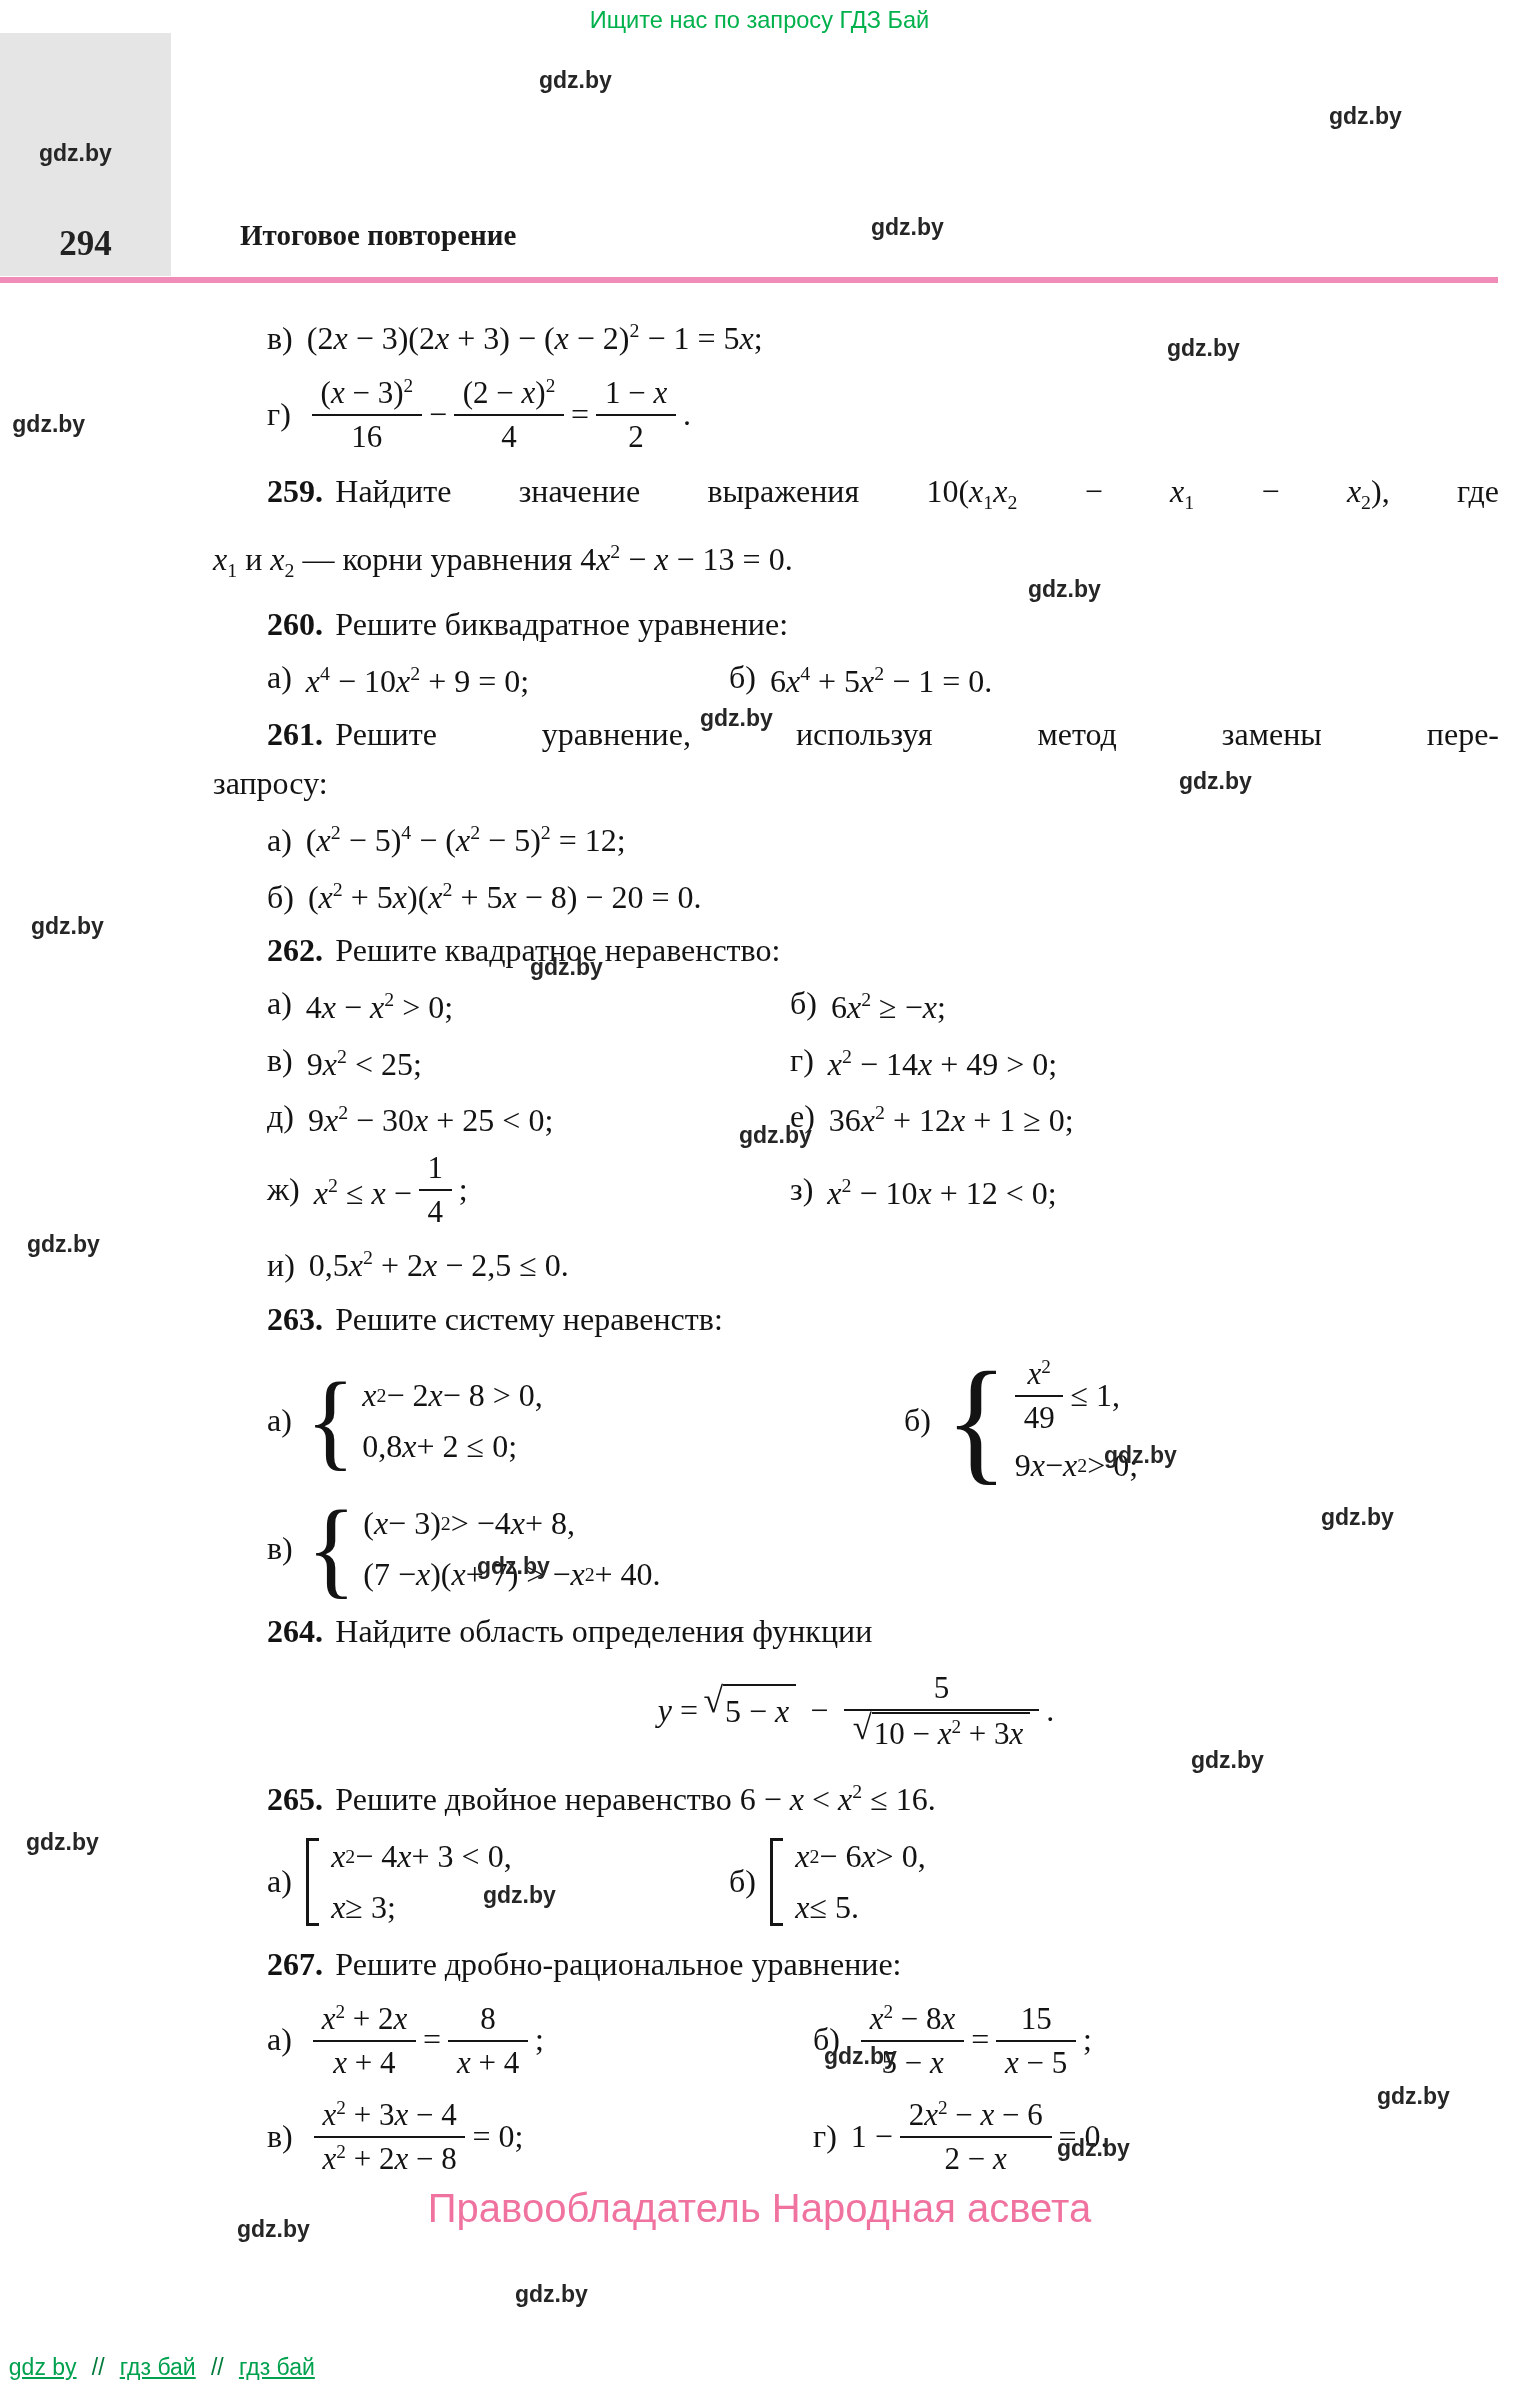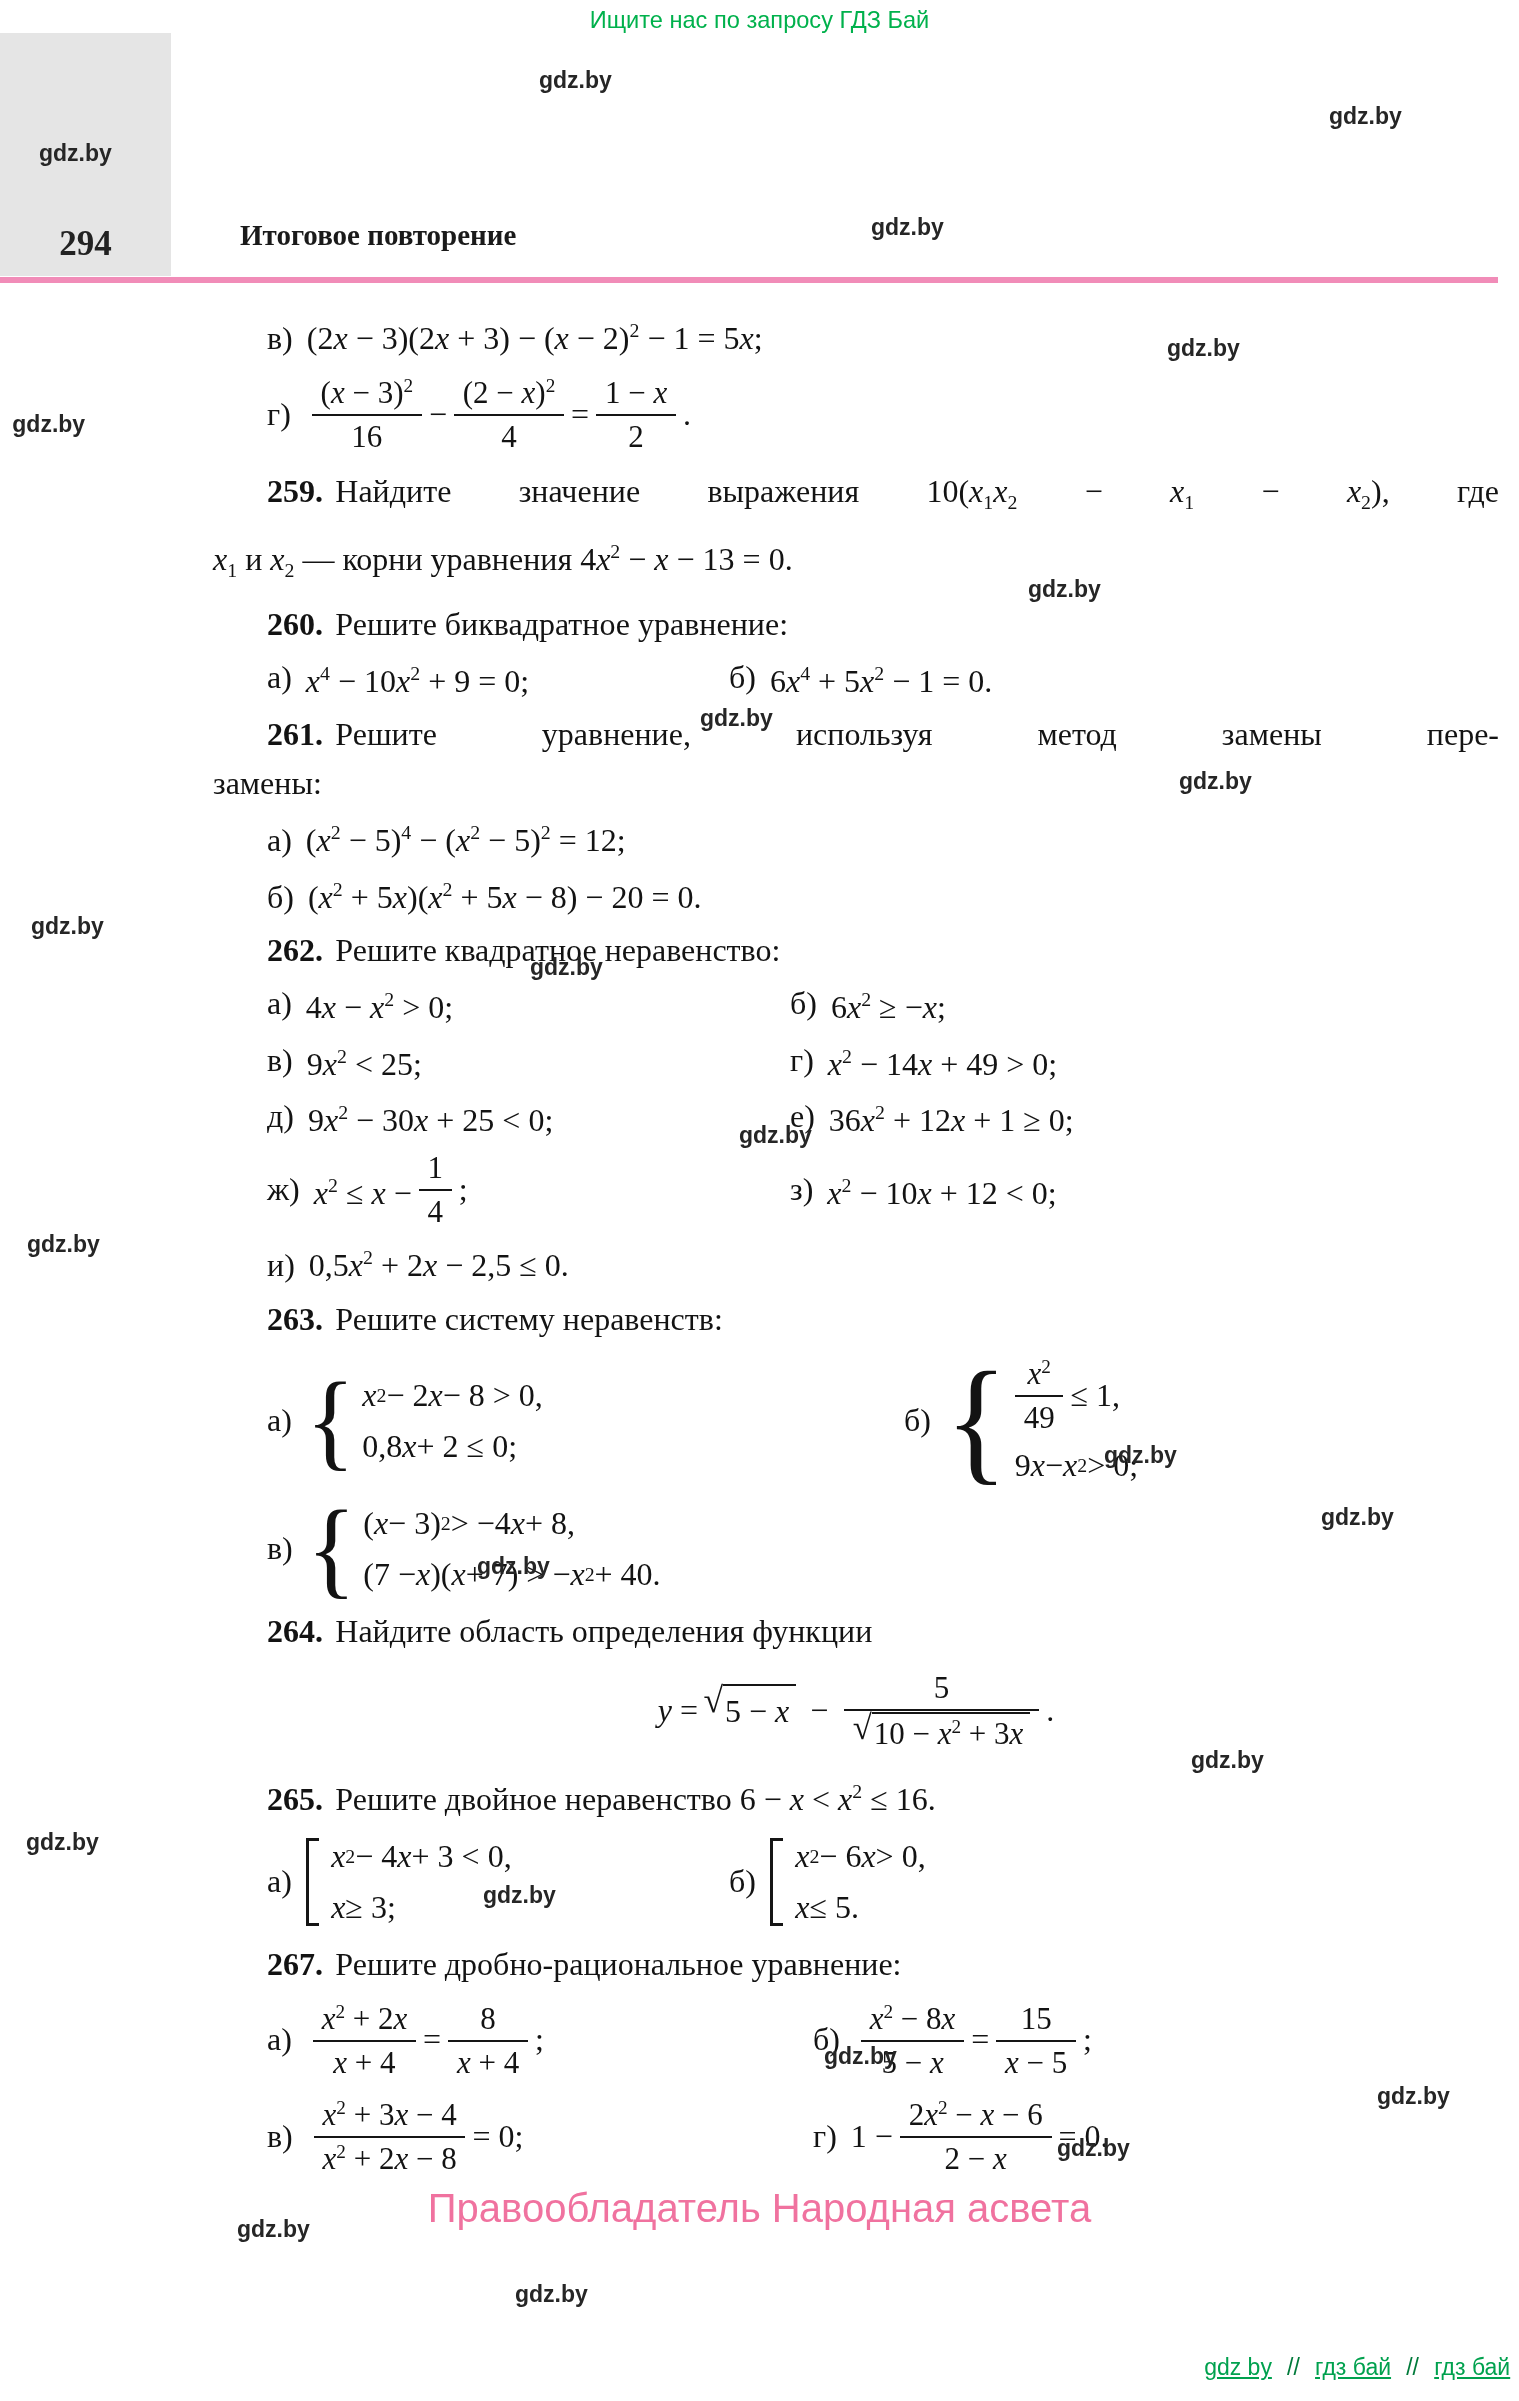--- a/index.html
+++ b/index.html
@@ -54,21 +54,21 @@
   .sqrt { display:inline-flex; align-items:flex-start; margin:0 5.3px; }
   .rad { font-size:1.12em; line-height:1.05; transform:translateY(-1.8px); }
   .sqrt-body { border-top:2.6px solid #151515; padding:0.9px 7px 0 1.8px; }
   .eqrow { display:flex; align-items:center; justify-content:center; margin:8.8px 0 10.5px; }
 
   .publisher {
     position:absolute; top:2186px; left:0; width:100%; text-align:center;
     font-family:"Liberation Sans", sans-serif; font-size:40px; color:#f0729f;
   }
   .bottom-links {
-    position:absolute; top:2354px; left:0; width:100%; text-align:right;
+    position:absolute; top:2354px; left:0; width:100%; text-align:left;
     font-family:"Liberation Sans", sans-serif; font-size:23px; color:#00a14e;
   }
   .bottom-links .lnk { text-decoration:underline; margin:0 8.8px; cursor:pointer; }
   .bottom-links .sep { color:#007a3a; }
 </style>
 </head>
 <body>
 
 <div class="top-note">Ищите нас по запросу ГДЗ Бай</div>
 
@@ -120,21 +120,21 @@
       </span>
     <span class="cell">
         <span class="lbl">б)</span>
         <span>6<i>x</i><sup>4</sup> + 5<i>x</i><sup>2</sup> − 1 = 0.</span>
       </span>
   </div>
 
   <div class="indent jline mt">
     <span class="bnum">261.</span><span>Решите уравнение, используя метод замены пере-</span>
   </div>
-  <div><span>замены:</span></div>
+  <div><span>запросу:</span></div>
   <div class="indent">
     <span class="lbl">а)</span><span>(<i>x</i><sup>2</sup> − 5)<sup>4</sup> − (<i>x</i><sup>2</sup> − 5)<sup>2</sup> = 12;</span>
   </div>
   <div class="indent">
     <span class="lbl">б)</span><span>(<i>x</i><sup>2</sup> + 5<i>x</i>)(<i>x</i><sup>2</sup> + 5<i>x</i> − 8) − 20 = 0.</span>
   </div>
 
   <div class="indent mt">
     <span class="bnum">262.</span><span>Решите квадратное неравенство:</span>
   </div>

